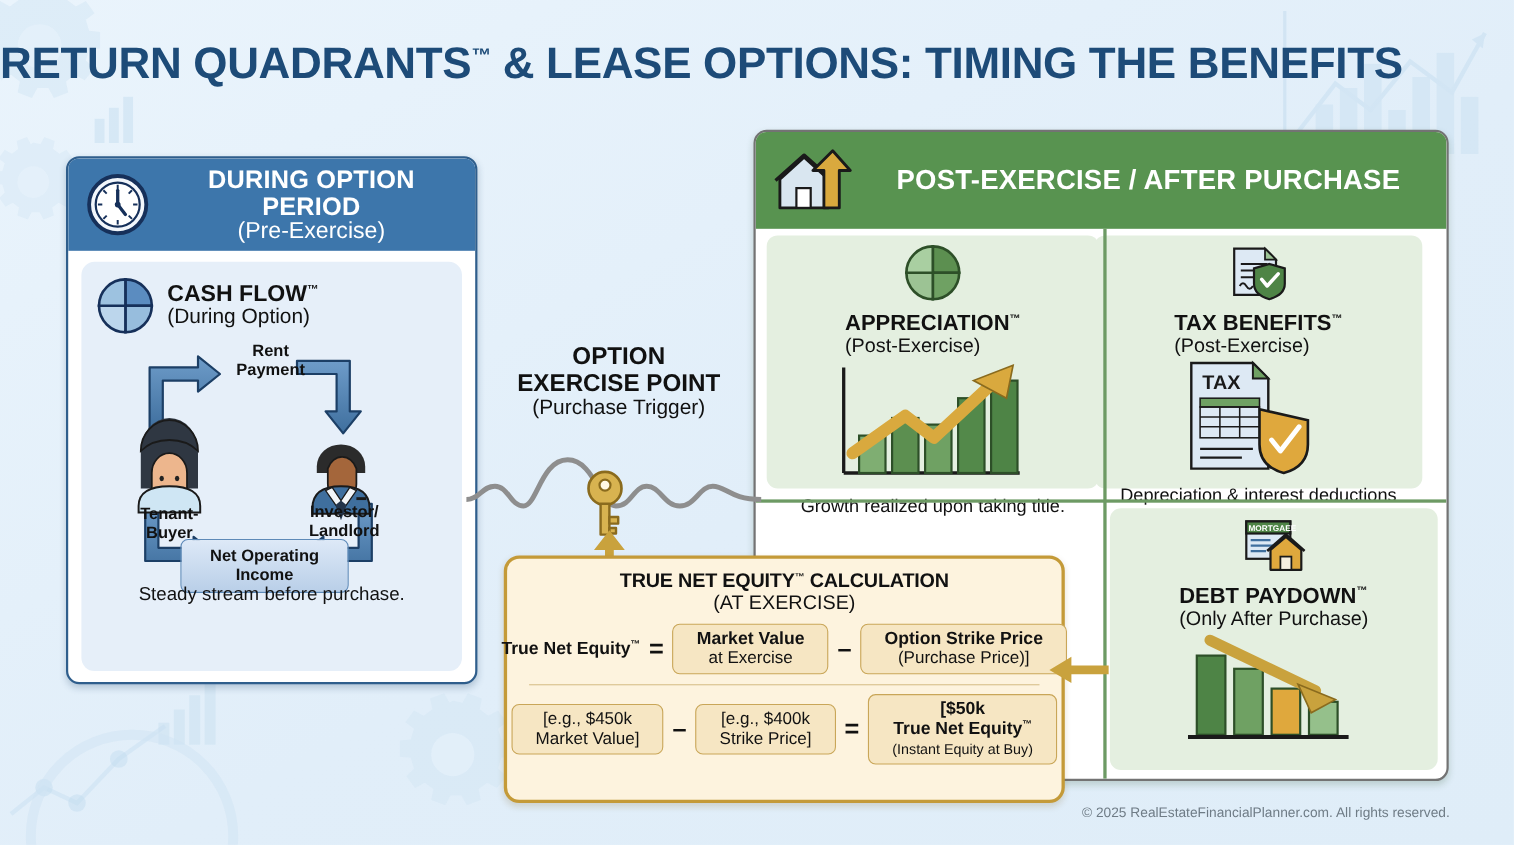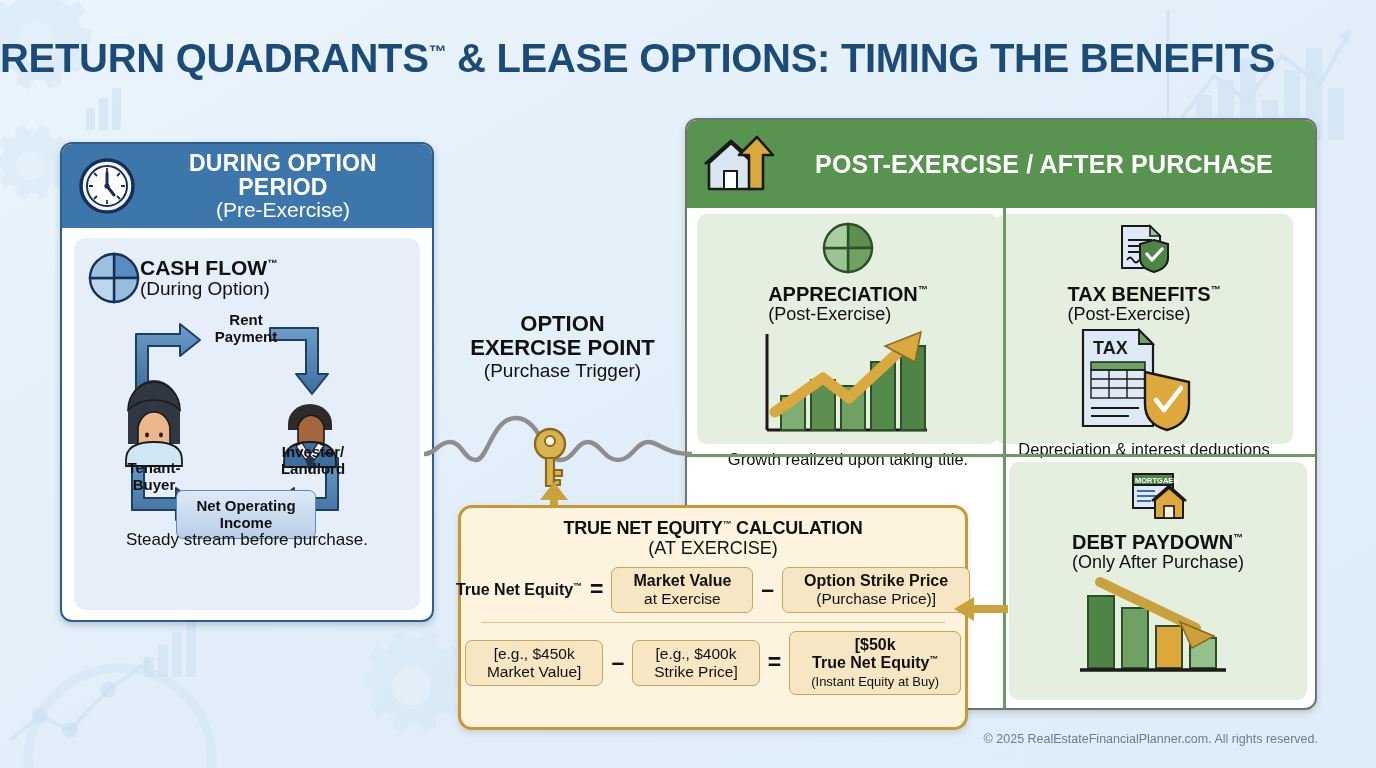--- a/index.html
+++ b/index.html
@@ -62,33 +62,33 @@
   .ph-sub { font-size: 21px; font-weight: normal; }
   .panel-right .ph-sub { font-size: 20px; }
 
   
   .cash-card {
     position: absolute; left: 12px; top: 94px; width: 346px; height: 372px;
     background: #e6eff9;
     border-radius: 12px;
     padding: 10px 14px;
   }
-  .card-head { display: flex; align-items: center; margin-top: 4px;}
+  .card-head { display: flex; align-items: center; gap: 12px; margin-top: 4px;}
   .card-head-text { line-height: 1.05; }
   .card-title { font-size: 21px; font-weight: bold; color: #111; }
   .card-title sup { font-size: .5em; vertical-align: super; }
   .card-sub { font-size: 19px; color: #111; }
 
   .flow-wrap { position: relative; width: 100%; height: 250px; margin-top: 6px; }
   .flow-label {
     position: absolute; font-size: 15px; font-weight: bold; color: #111;
     text-align: center; line-height: 1.1;
   }
   .noi-box {
-    position: absolute; left: 88px; top: 180px; width: 140px;
+    position: absolute; left: 76px; top: 180px; width: 153px;
     background: linear-gradient(#dde9f7,#b9cfe8);
     border: 1.5px solid #5e8ab8;
     border-radius: 7px;
     font-size: 15px; font-weight: bold; color: #111;
     text-align: center; line-height: 1.15; padding: 6px 4px;
   }
   .steady {
     position: absolute; left: 0; bottom: 10px; width: 100%;
     text-align: center; font-size: 17px; color: #111;
   }
@@ -324,21 +324,21 @@
       </svg>
 
       <div class="flow-label" style="left:108px; top:2px; width:100px;">
         <span>Rent</span><br>
         <span>Payment</span>
       </div>
       <div class="flow-label" style="left:16px; top:150px; width:100px;">
         <span>Tenant-</span><br>
         <span>Buyer</span>
       </div>
-      <div class="flow-label" style="left:170px; top:134px; width:110px;">
+      <div class="flow-label" style="left:170px; top:148px; width:110px;">
         <span>Investor/</span><br>
         <span>Landlord</span>
       </div>
 
       <div class="noi-box">
         <span>Net Operating</span><br>
         <span>Income</span>
       </div>
 
       <div class="steady">Steady stream before purchase.</div>

